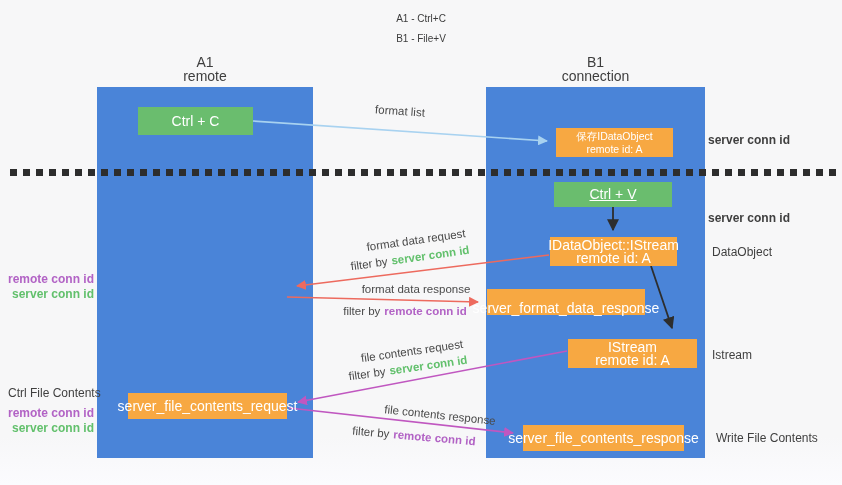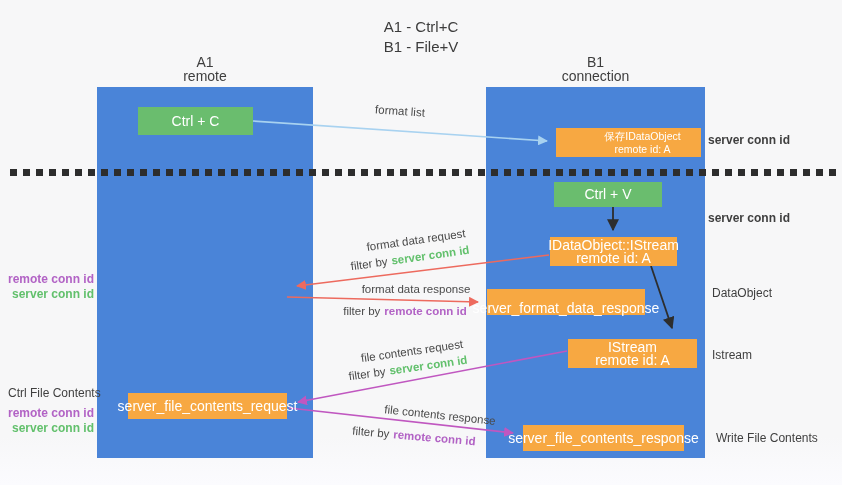--- a/index.html
+++ b/index.html
@@ -3,21 +3,21 @@
 <meta charset="utf-8">
 <style>
   html,body{margin:0;padding:0;}
   .canvas{
     position:relative;width:842px;height:485px;overflow:hidden;
     background:linear-gradient(#f7f7f8 90%,#fbfbfe);
     font-family:"Liberation Sans",sans-serif;
   }
   .title{
     position:absolute;top:9px;left:0;width:100%;text-align:center;
-    font-size:15px;line-height:20px;color:#3c3c3c;margin-top:8px;
+    font-size:10px;line-height:20px;color:#3c3c3c;
   }
   .col{position:absolute;top:87px;height:371px;background:#4a84d8;}
   .col-left{left:97px;width:216px;}
   .col-right{left:486px;width:219px;}
   .hdr{position:absolute;top:55px;text-align:center;font-size:14px;line-height:14px;color:#3e3e3e;}
   .hdr-left{left:97px;width:216px;}
   .hdr-right{left:486px;width:219px;}
   .dots{
     position:absolute;left:10px;top:169px;width:826px;height:7px;
     background:repeating-linear-gradient(90deg,#2d2d2d 0 7px,transparent 7px 13px);
@@ -80,25 +80,25 @@
     <line x1="651" y1="266" x2="672" y2="328" stroke="#2d2d2d" stroke-width="1.8" marker-end="url(#m-black)"></line>
     <line x1="549" y1="255" x2="297" y2="286" stroke="#ed6a5e" stroke-width="1.6" marker-end="url(#m-red)"></line>
     <line x1="287" y1="297" x2="478" y2="302" stroke="#ed6a5e" stroke-width="1.6" marker-end="url(#m-red)"></line>
     <line x1="567" y1="351" x2="298" y2="402" stroke="#c057c0" stroke-width="1.6" marker-end="url(#m-mag)"></line>
     <line x1="289" y1="408" x2="513" y2="433" stroke="#c057c0" stroke-width="1.6" marker-end="url(#m-mag)"></line>
   </svg>
 
   <div class="node green" style="left:138px;top:107px;width:115px;height:28px;">
     <div>Ctrl + C</div>
   </div>
-  <div class="node orange" style="left:556px;top:128px;width:117px;height:29px;font-size:10.5px;padding-left:28px;">
+  <div class="node orange" style="left:556px;top:128px;width:117px;height:29px;font-size:10.5px;">
     <div>保存IDataObject</div>
     <div>remote id: A</div>
   </div>
-  <div class="node green" style="left:554px;top:182px;width:108px;height:25px;">
+  <div class="node green" style="left:554px;top:182px;width:118px;height:25px;text-decoration:underline;">
     <div>Ctrl + V</div>
   </div>
   <div class="node orange" style="left:550px;top:237px;width:127px;height:29px;">
     <div>IDataObject::IStream</div>
     <div>remote id: A</div>
   </div>
   <div class="node orange" style="left:487px;top:289px;width:158px;height:26px;justify-content:flex-end;">
     <div>server_format_data_response</div>
   </div>
   <div class="node orange" style="left:568px;top:339px;width:129px;height:29px;">
@@ -139,17 +139,17 @@
     <div class="bg">server conn id</div>
   </div>
   <div class="side" style="left:8px;top:386px;">Ctrl File Contents</div>
   <div class="side right-edge" style="top:406px;">
     <div class="bp">remote conn id</div>
     <div class="bg">server conn id</div>
   </div>
 
   <div class="side bg" style="left:708px;top:133px;">server conn id</div>
   <div class="side bg" style="left:708px;top:211px;">server conn id</div>
-  <div class="side" style="left:712px;top:245px;margin-top:41px;">DataObject</div>
+  <div class="side" style="left:712px;top:245px;">DataObject</div>
   <div class="side" style="left:712px;top:348px;">Istream</div>
   <div class="side" style="left:716px;top:431px;">Write File Contents</div>
 
 </div>
 
 </body></html>

